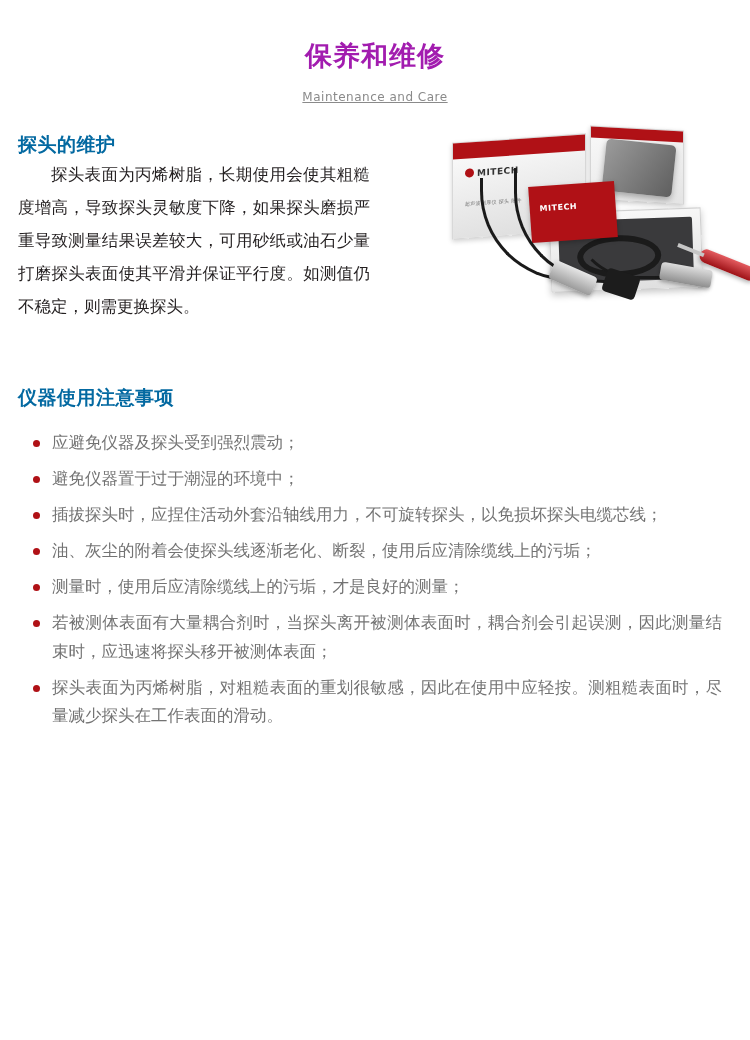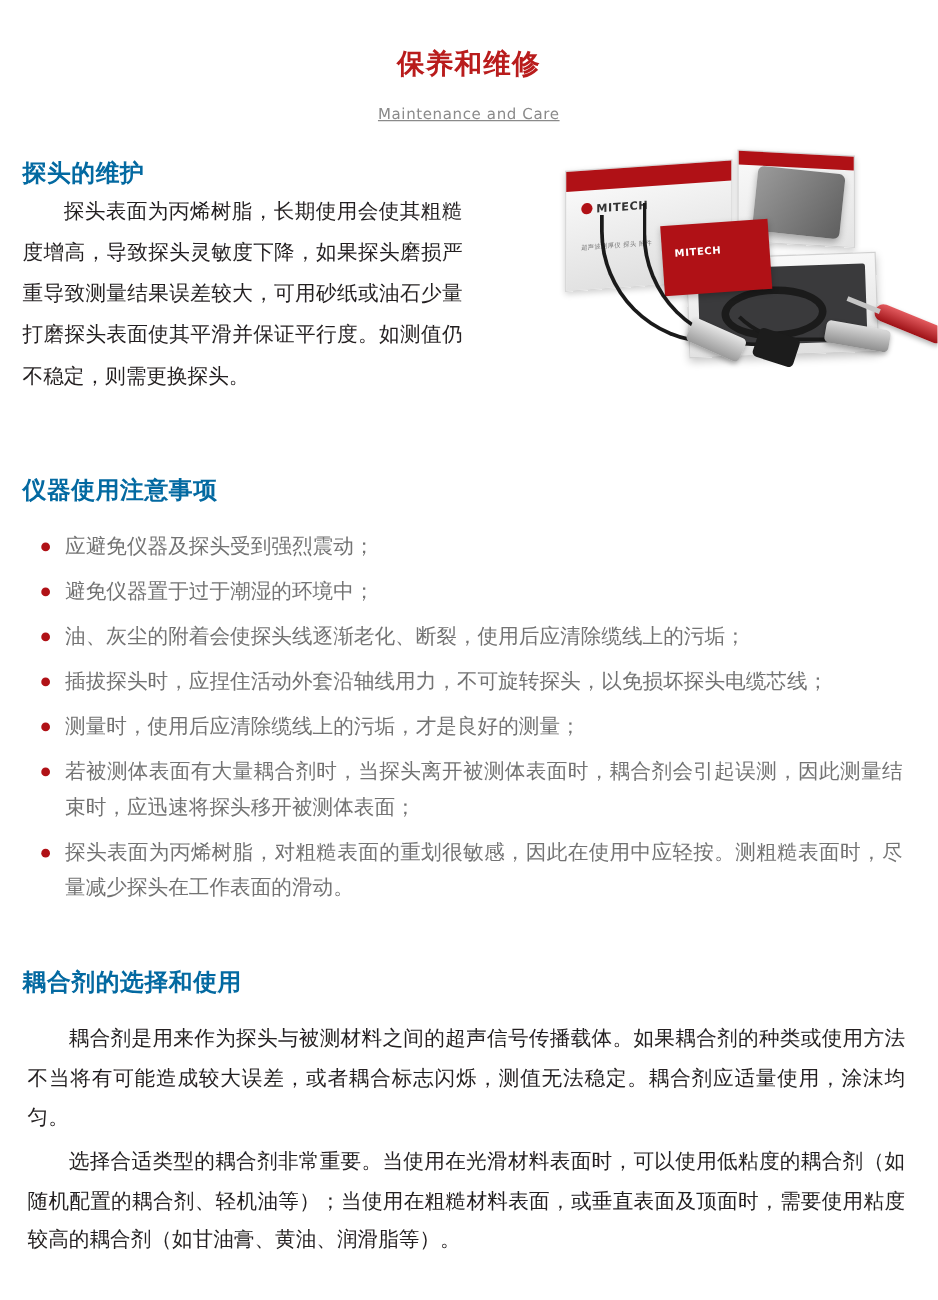--- a/index.html
+++ b/index.html
@@ -22,26 +22,25 @@
     box-sizing: border-box;
     padding: 0 18px;
   }
 
   
   .header {
     text-align: center;
     padding-top: 40px;
   }
   .header-title {
-    font-size: 22px;
+    font-size: 27px;
     font-weight: bold;
-    color: #b91c1c;
+    color: #a21caf;
     letter-spacing: 1px;
     line-height: 1.2;
-    font-family: Liberation Mono, monospace;
   }
   .header-sub {
     font-size: 12px;
     color: #8a8a8a;
     letter-spacing: 0.5px;
     margin-top: 18px;
     font-family: "DejaVu Sans", "Liberation Sans", sans-serif;
     text-decoration: underline;
   }
 
@@ -357,27 +356,22 @@
       <div class="probe-c"></div>
       <div class="screwdriver"></div>
     </div>
   </div>
 
   <div class="sec2">
     <div class="section-heading">仪器使用注意事项</div>
     <ul class="bullets">
       <li>应避免仪器及探头受到强烈震动；</li>
       <li>避免仪器置于过于潮湿的环境中；</li>
+      <li>插拔探头时，应捏住活动外套沿轴线用力，不可旋转探头，以免损坏探头电缆芯线；</li>
       <li>油、灰尘的附着会使探头线逐渐老化、断裂，使用后应清除缆线上的污垢；</li>
-      <li>插拔探头时，应捏住活动外套沿轴线用力，不可旋转探头，以免损坏探头电缆芯线；</li>
       <li>测量时，使用后应清除缆线上的污垢，才是良好的测量；</li>
       <li>若被测体表面有大量耦合剂时，当探头离开被测体表面时，耦合剂会引起误测，因此测量结束时，应迅速将探头移开被测体表面；</li>
       <li>探头表面为丙烯树脂，对粗糙表面的重划很敏感，因此在使用中应轻按。测粗糙表面时，尽量减少探头在工作表面的滑动。</li>
     </ul>
   </div>
 
-  <div class="sec3">
-    <div class="section-heading">耦合剂的选择和使用</div>
-    <p class="first">耦合剂是用来作为探头与被测材料之间的超声信号传播载体。如果耦合剂的种类或使用方法不当将有可能造成较大误差，或者耦合标志闪烁，测值无法稳定。耦合剂应适量使用，涂沫均匀。</p>
-    <p class="second">选择合适类型的耦合剂非常重要。当使用在光滑材料表面时，可以使用低粘度的耦合剂（如随机配置的耦合剂、轻机油等）；当使用在粗糙材料表面，或垂直表面及顶面时，需要使用粘度较高的耦合剂（如甘油膏、黄油、润滑脂等）。</p>
-  </div>
 
 </div>
 
 </body></html>

